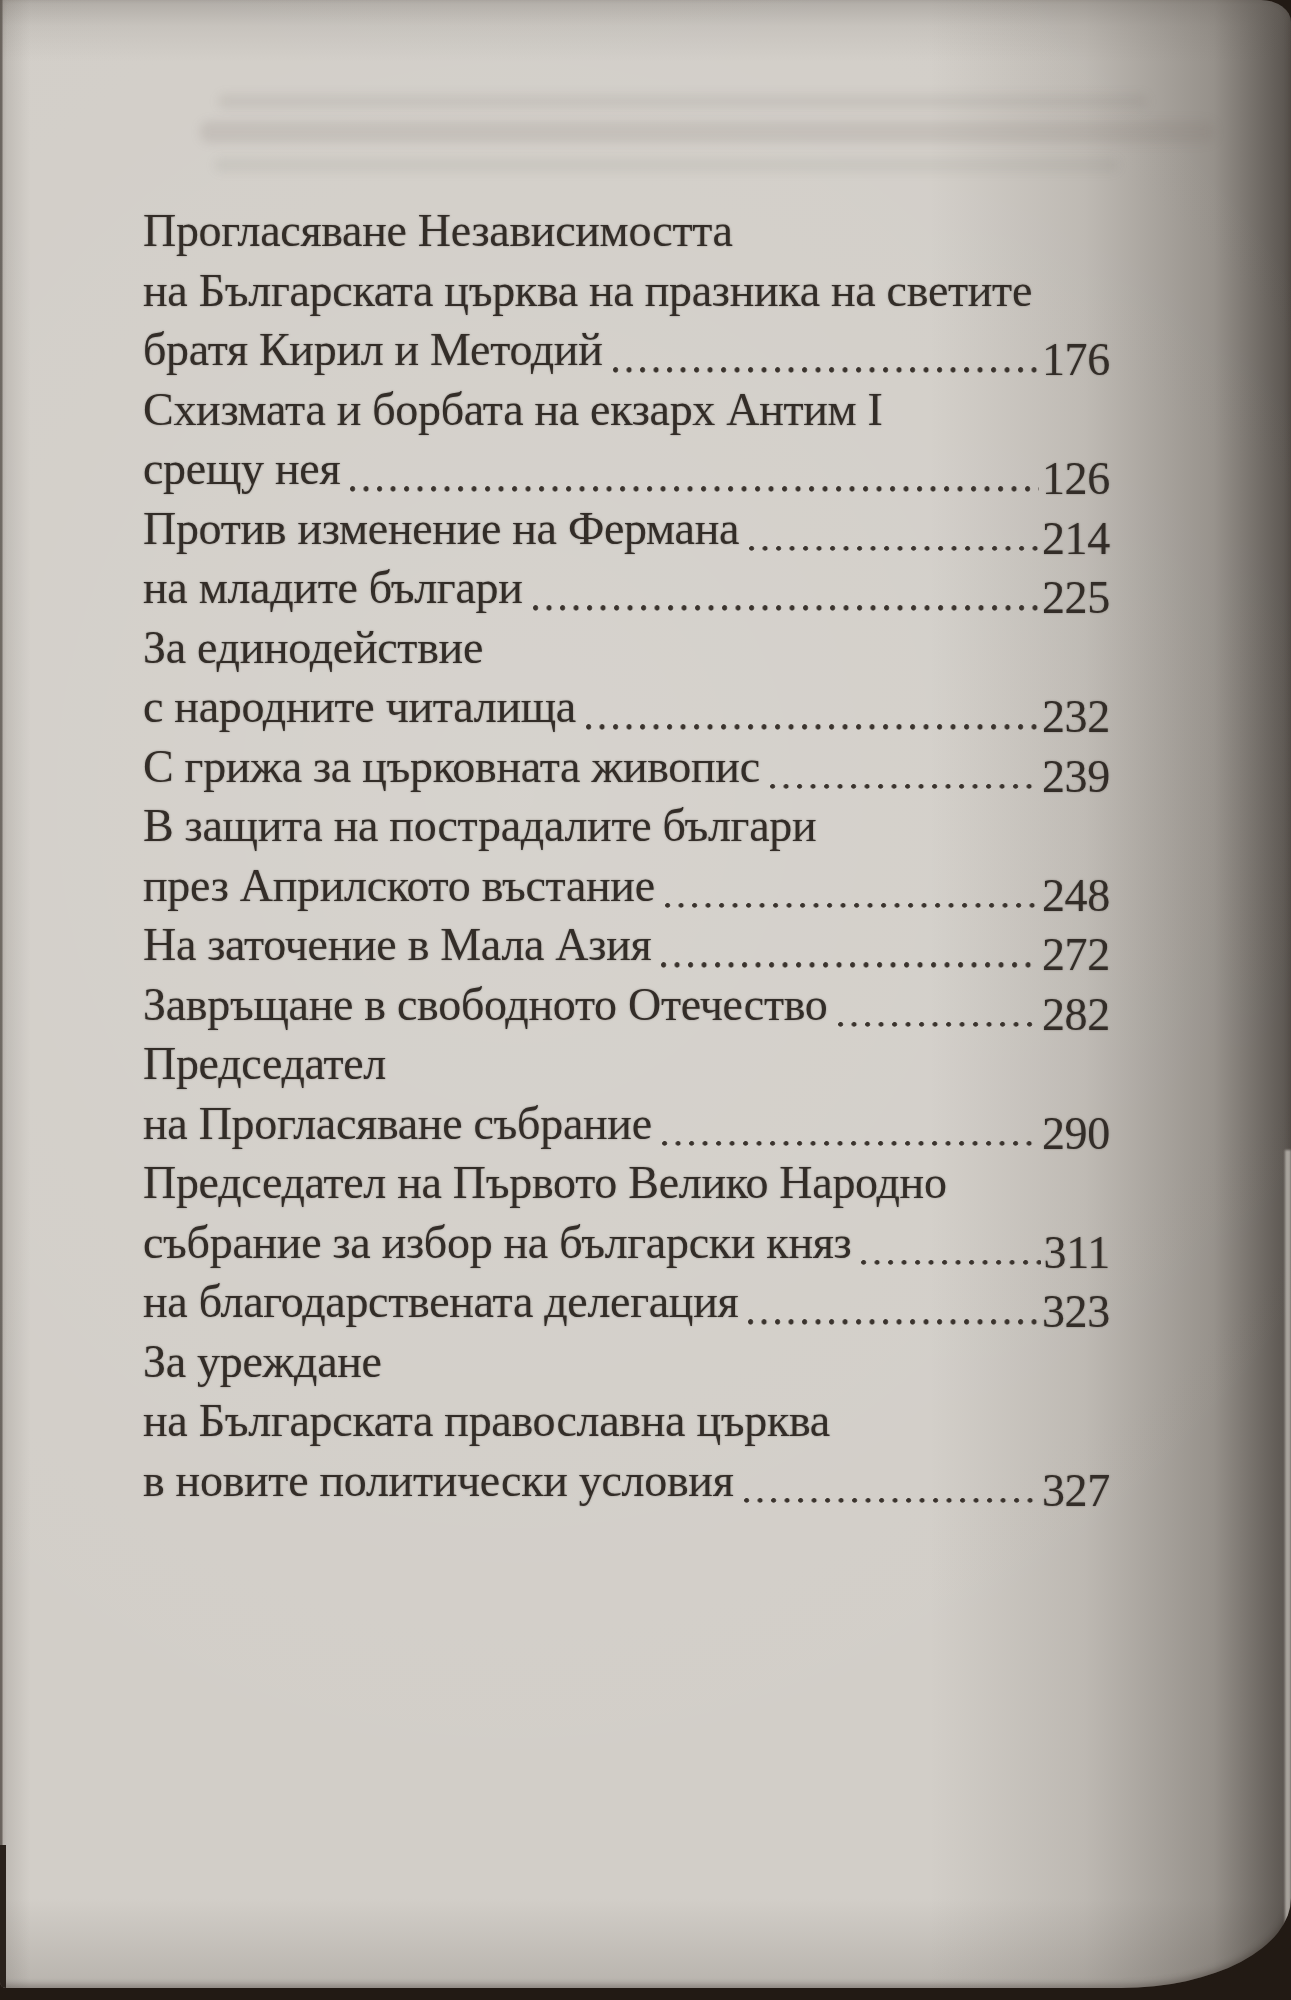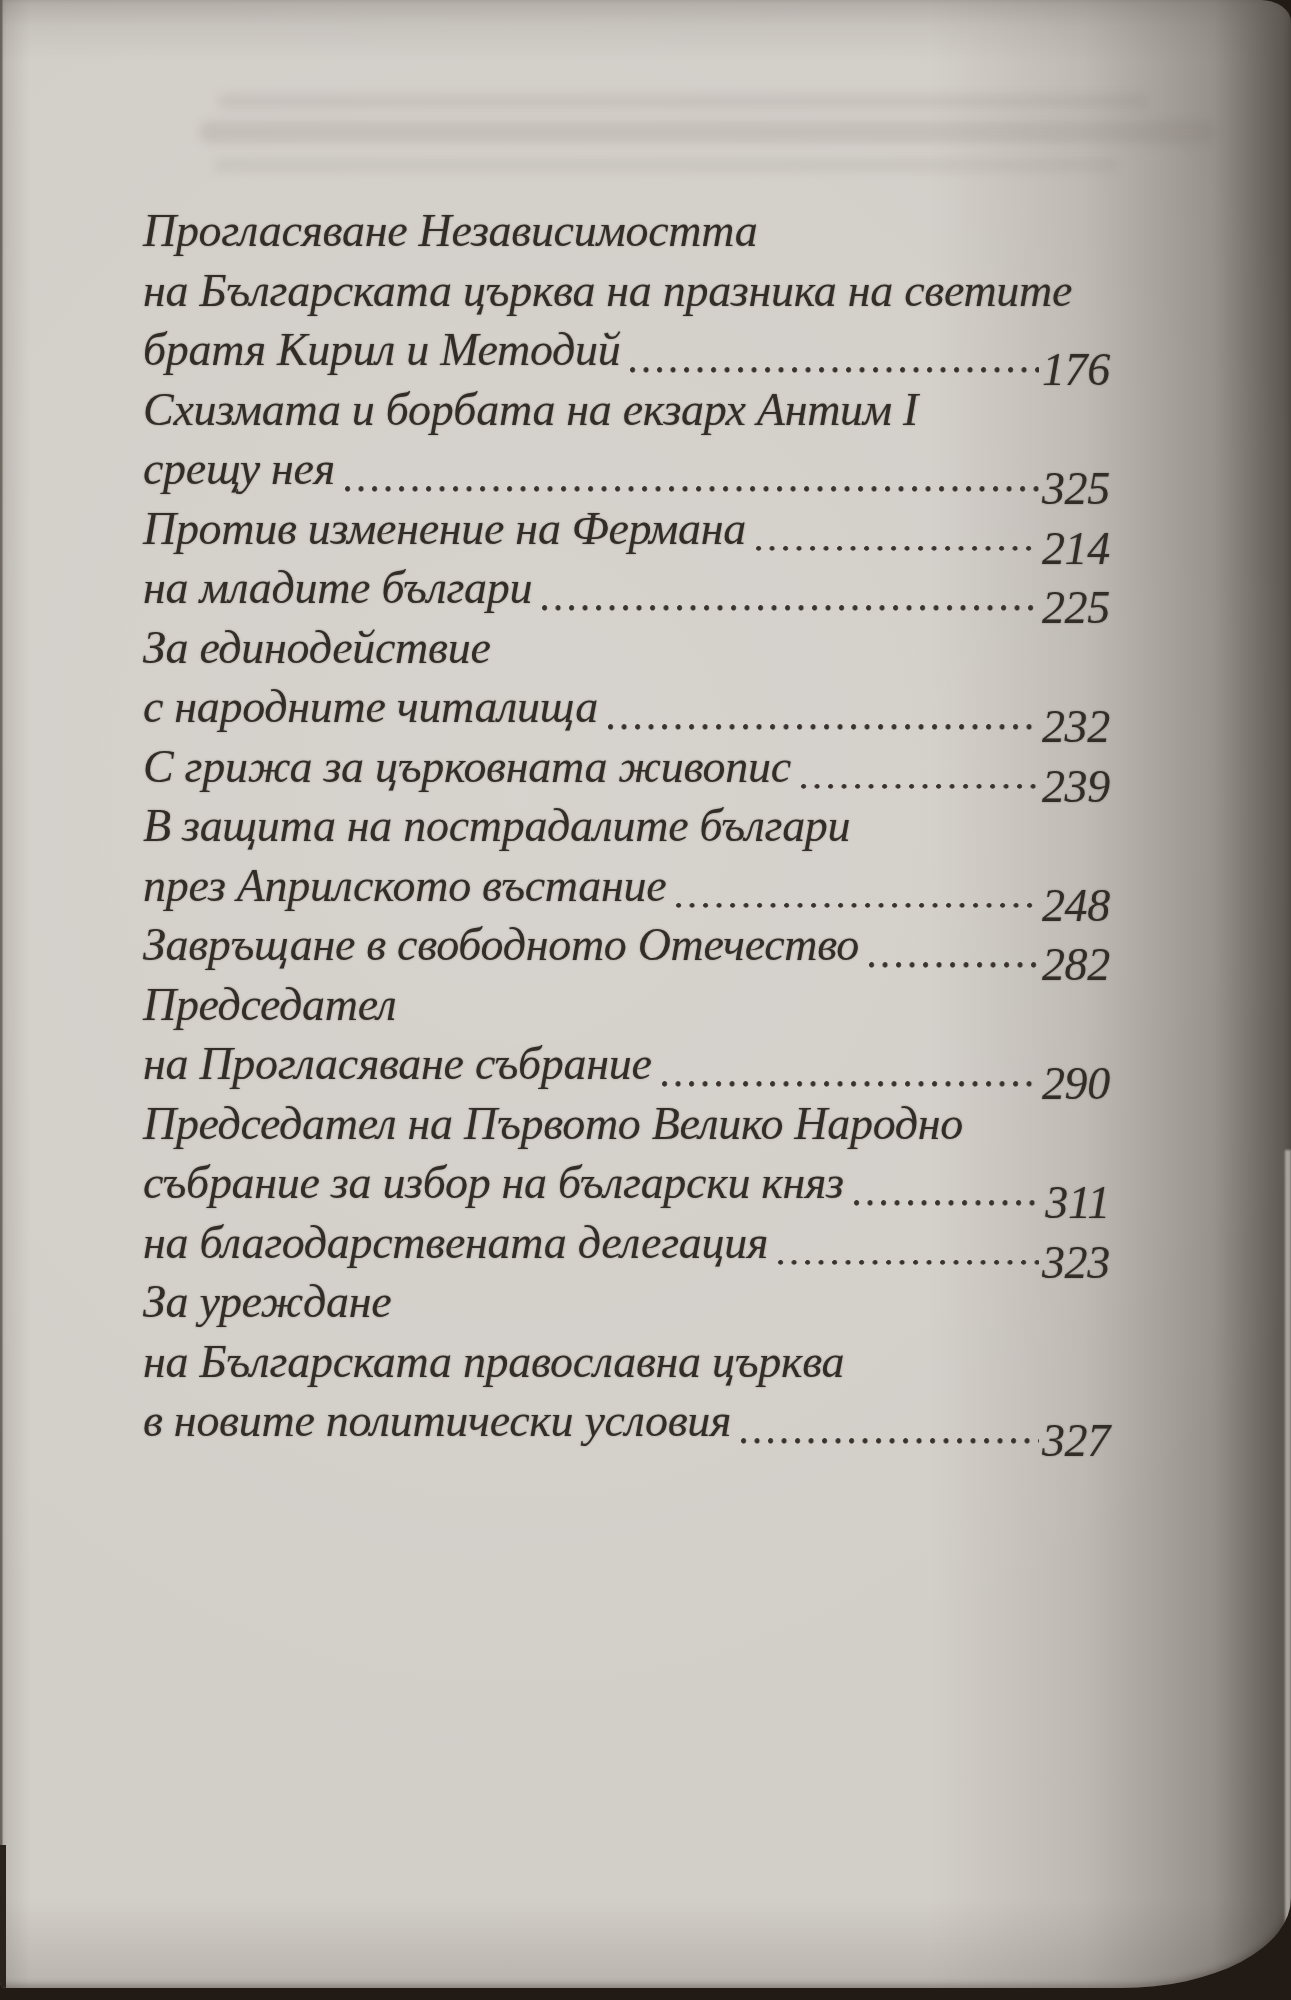--- a/index.html
+++ b/index.html
@@ -85,24 +85,23 @@
     width: 967px;
     font-size: 46px;
     line-height: 59.5px;
     letter-spacing: -0.3px;
     color: var(--ink, #332d28);
     text-shadow: 0 0 1.8px rgba(54,47,41,0.50);
   }
 
   .row {
     display: flex;
-    align-items: flex-start;
+    align-items: center;
     height: 59.5px;
     white-space: nowrap;
-    font-style: italic;
   }
 
   .t { flex: 0 0 auto; }
 
   .leader {
     flex: 1 1 auto;
     align-self: flex-end;
     height: 20px;
     margin: 0 3px 7px 10px;
     background-image: radial-gradient(circle at 2.6px 2.6px, var(--leader_dots, #3b342e) 2.1px, rgba(59,52,46,0) 2.9px);
@@ -132,21 +131,21 @@
           <span class="t">братя Кирил и Методий</span>
           <span class="leader"></span>
           <span class="p">176</span>
         </div>
         <div class="row">
           <span class="t">Схизмата и борбата на екзарх Антим I</span>
         </div>
         <div class="row">
           <span class="t">срещу нея</span>
           <span class="leader"></span>
-          <span class="p">325</span>
+          <span class="p">126</span>
         </div>
         <div class="row">
           <span class="t">Против изменение на Фермана</span>
           <span class="leader"></span>
           <span class="p">214</span>
         </div>
         <div class="row">
           <span class="t">на младите българи</span>
           <span class="leader"></span>
           <span class="p">225</span>
@@ -164,20 +163,25 @@
           <span class="leader"></span>
           <span class="p">239</span>
         </div>
         <div class="row">
           <span class="t">В защита на пострадалите българи</span>
         </div>
         <div class="row">
           <span class="t">през Априлското въстание</span>
           <span class="leader"></span>
           <span class="p">248</span>
+        </div>
+        <div class="row">
+          <span class="t">На заточение в Мала Азия</span>
+          <span class="leader"></span>
+          <span class="p">272</span>
         </div>
         <div class="row">
           <span class="t">Завръщане в свободното Отечество</span>
           <span class="leader"></span>
           <span class="p">282</span>
         </div>
         <div class="row">
           <span class="t">Председател</span>
         </div>
         <div class="row">

